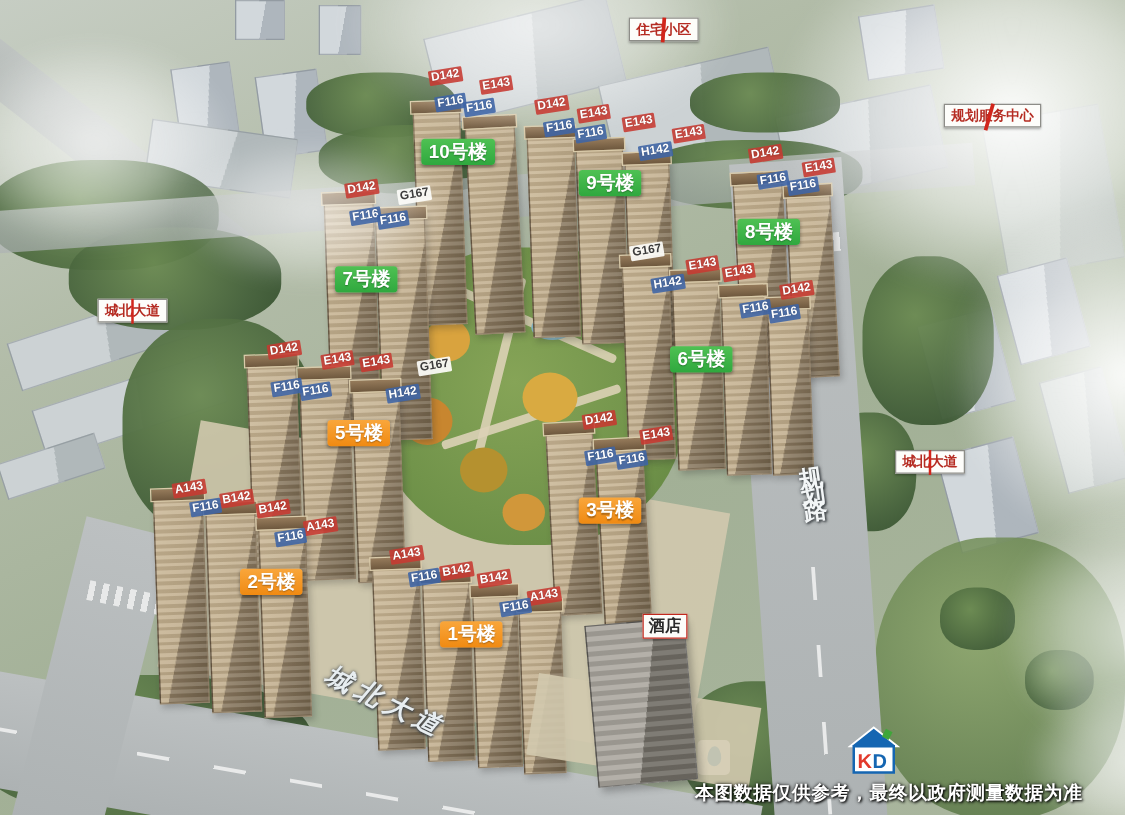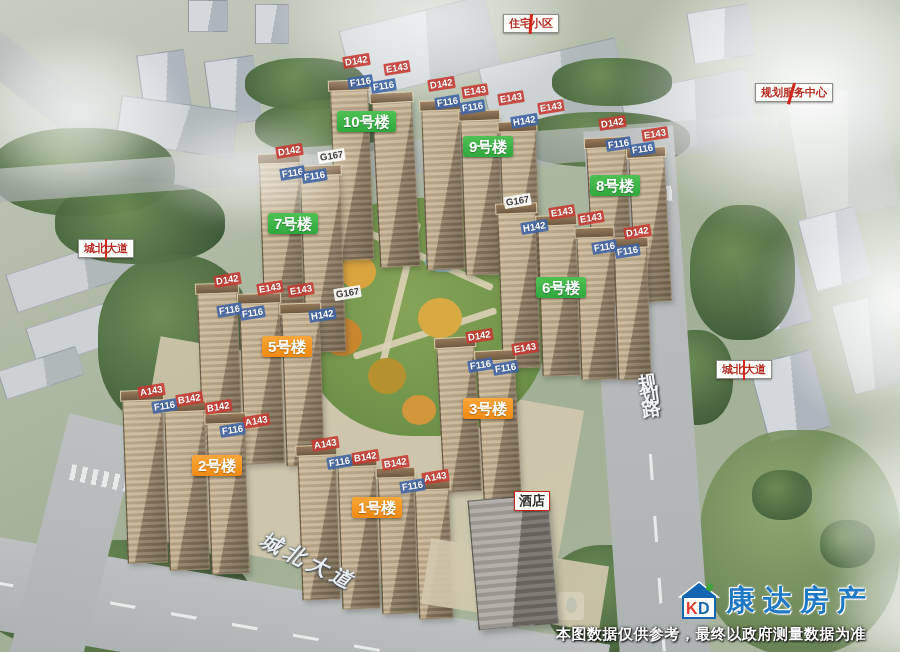--- a/index.html
+++ b/index.html
@@ -310,17 +310,16 @@
   <div class="road-name-d" style="left:258px;top:548px;">城北大道</div>
 
   <div id="branding">
     <svg width="42" height="42" viewBox="0 0 42 42">
       <polygon points="21,2 40,17 2,17" fill="#1566b2" stroke="#ffffff" stroke-width="1.5"></polygon>
       <rect x="29" y="4" width="6" height="7" fill="#3fa63a" transform="rotate(28 32 7)"></rect>
       <rect x="5" y="17" width="32" height="21" fill="#ffffff" stroke="#1566b2" stroke-width="2"></rect>
       <text x="8" y="34" font-size="16" font-weight="bold" fill="#e23a2c" font-family="Liberation Sans, sans-serif">K</text>
       <text x="20" y="34" font-size="16" font-weight="bold" fill="#1566b2" font-family="Liberation Sans, sans-serif">D</text>
     </svg>
-    <span id="logo-text">康达房产</span>
   </div>
   <div id="disclaimer">本图数据仅供参考，最终以政府测量数据为准</div>
 
 </div>
 
 </body></html>

